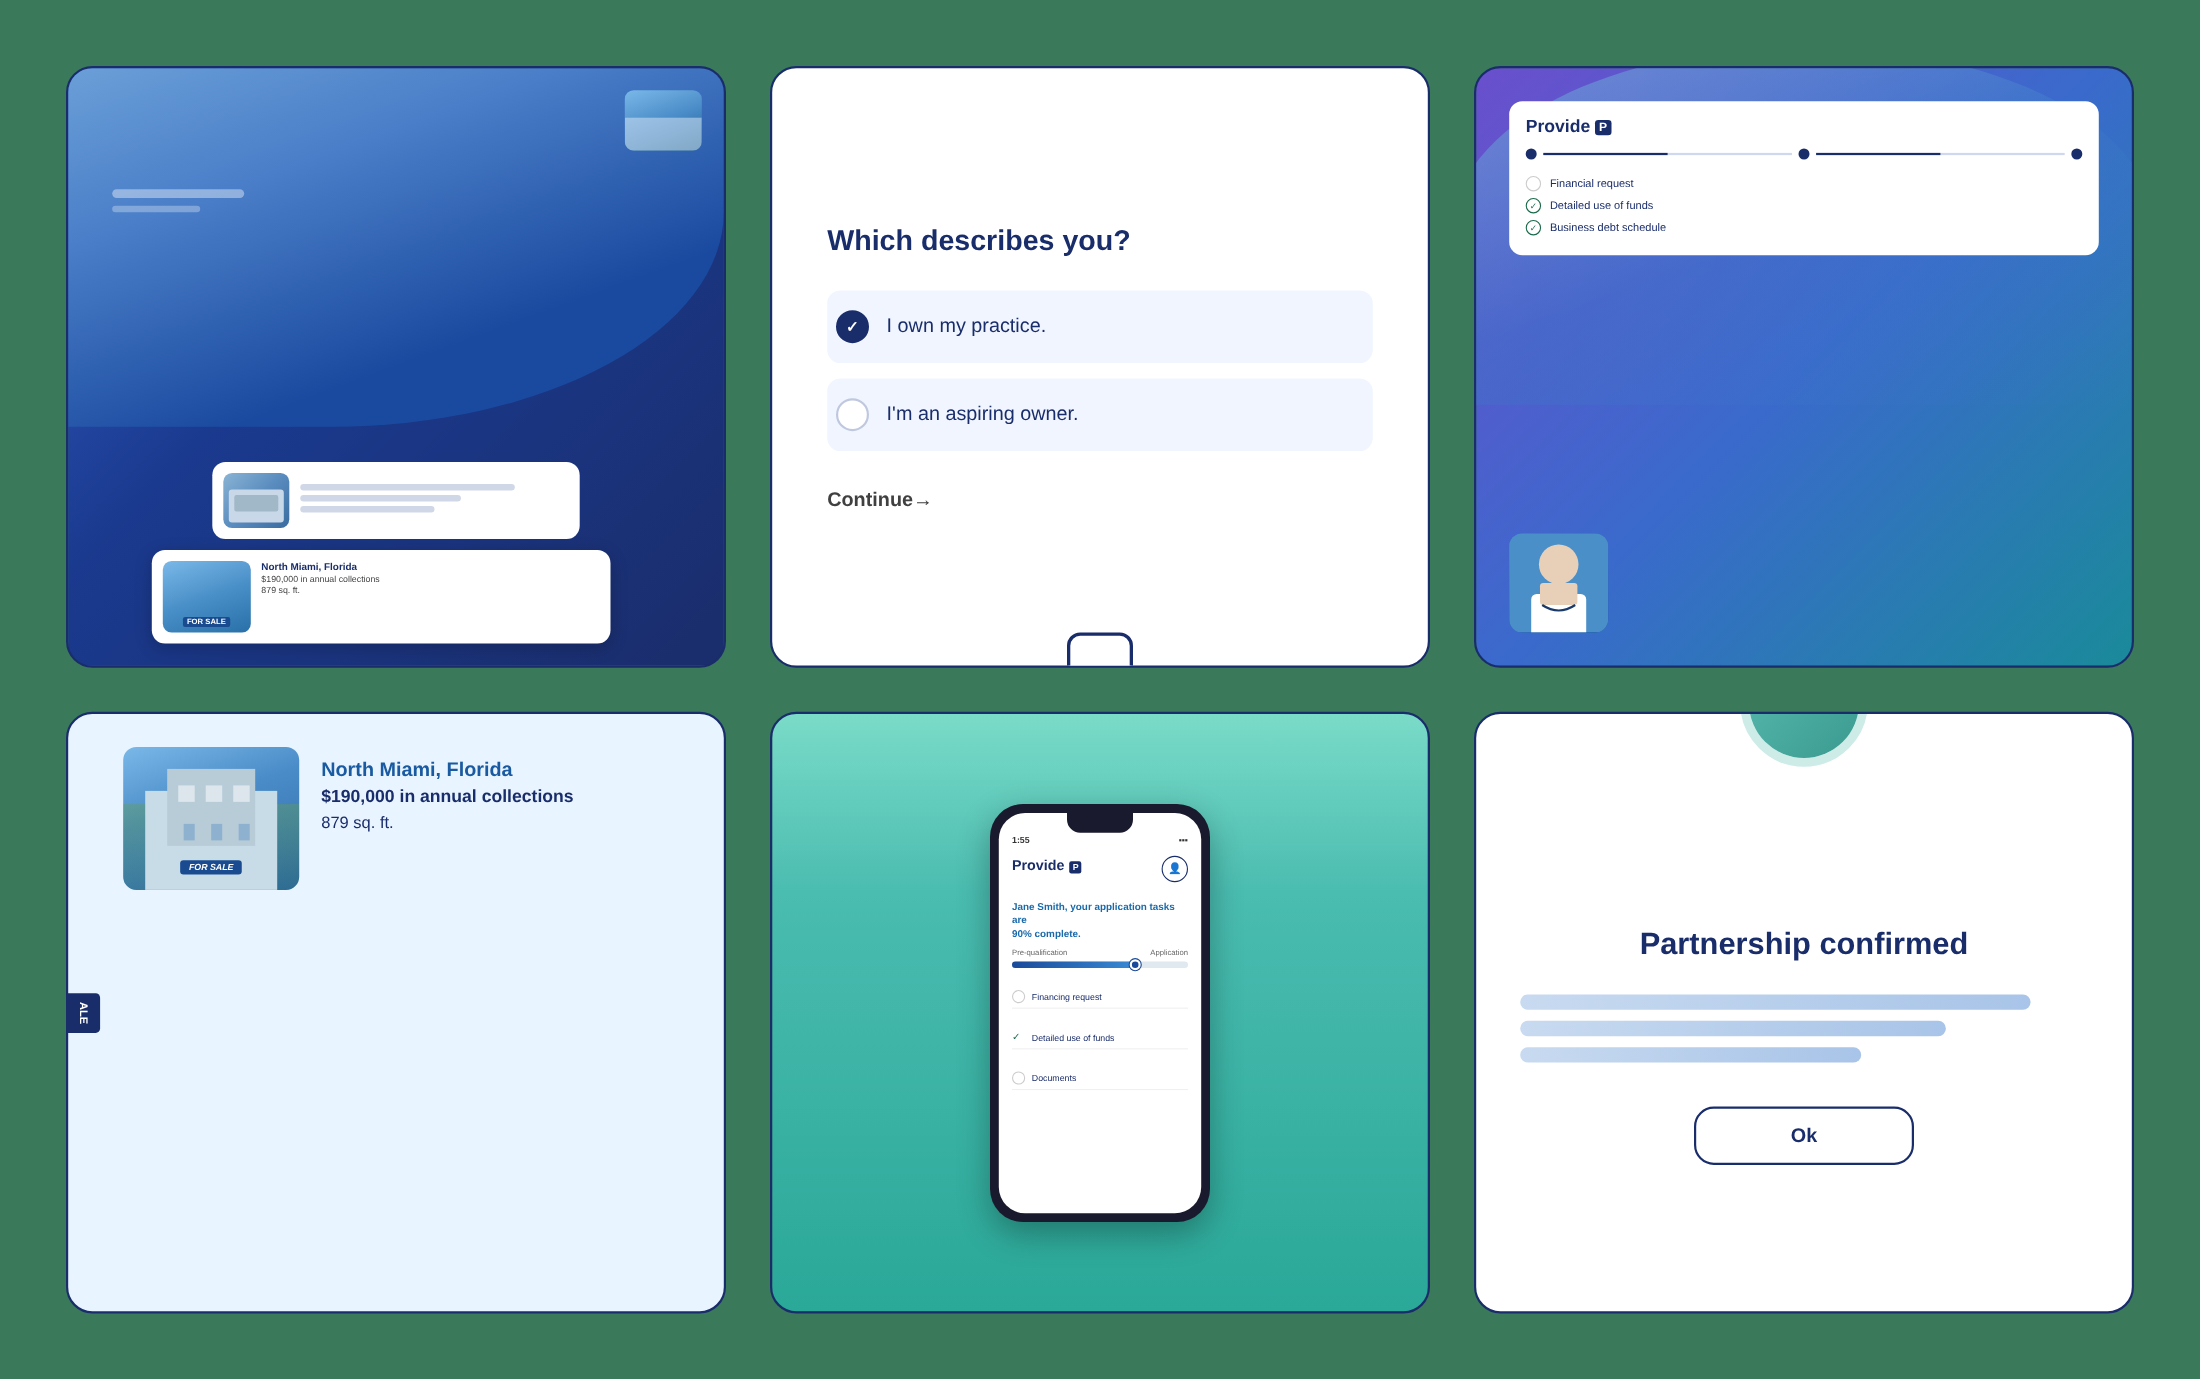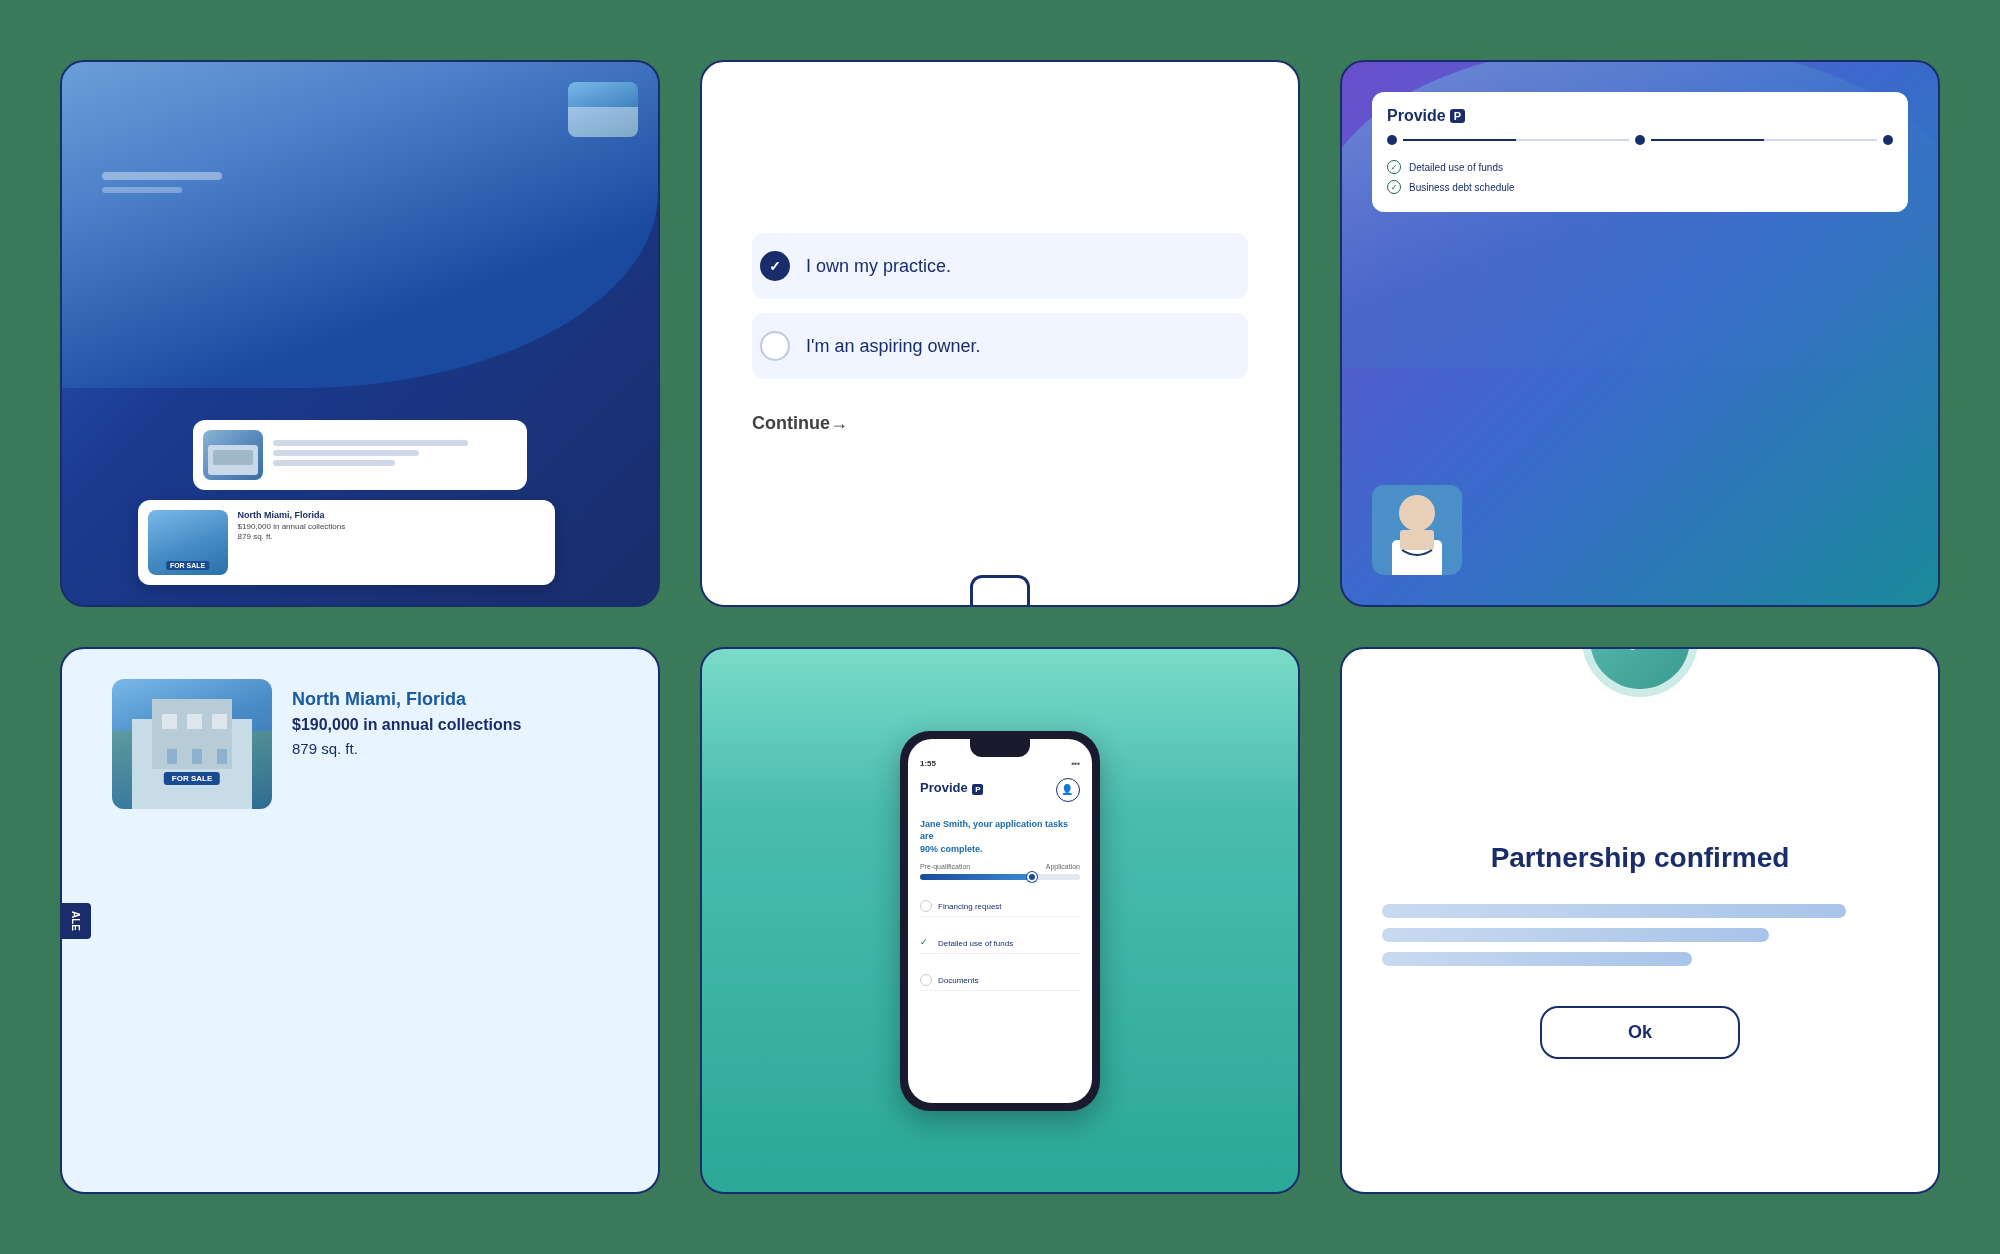--- a/index.html
+++ b/index.html
@@ -681,20 +681,21 @@
           <div class="property-info-title">North Miami, Florida</div>
           <div class="property-info-detail">$190,000 in annual collections</div>
           <div class="property-info-detail">879 sq. ft.</div>
         </div>
       </div>
     </div>
   </div>
 
   <div class="card card-2">
     <div style="position:absolute;bottom:-30px;left:50%;transform:translateX(-50%);width:60px;height:60px;border:3px solid #1a2d6b;border-radius:12px;background:white;z-index:20;"></div>
+    <h2 class="card-2-title">Which describes you?</h2>
 
     <div class="option-item">
       <div class="checkbox checked"></div>
       <span class="option-text">I own my practice.</span>
     </div>
 
     <div class="option-item">
       <div class="checkbox"></div>
       <span class="option-text">I'm an aspiring owner.</span>
     </div>
@@ -712,20 +713,24 @@
       </div>
 
       <div class="progress-bar-container">
         <div class="progress-dot"></div>
         <div class="progress-line"></div>
         <div class="progress-dot"></div>
         <div class="progress-line"></div>
         <div class="progress-dot"></div>
       </div>
 
+      <div class="checklist-item">
+        <div class="checklist-icon"></div>
+        <span>Financial request</span>
+      </div>
       <div class="checklist-item">
         <div class="checklist-icon done">✓</div>
         <span>Detailed use of funds</span>
       </div>
       <div class="checklist-item">
         <div class="checklist-icon done">✓</div>
         <span>Business debt schedule</span>
       </div>
     </div>
 
@@ -754,21 +759,21 @@
           <rect x="20" y="40" width="120" height="90" fill="#c8dce8"></rect>
           <rect x="40" y="20" width="80" height="70" fill="#b8ccd8"></rect>
 
           <rect x="50" y="35" width="15" height="15" fill="rgba(255,255,255,0.5)"></rect>
           <rect x="75" y="35" width="15" height="15" fill="rgba(255,255,255,0.5)"></rect>
           <rect x="100" y="35" width="15" height="15" fill="rgba(255,255,255,0.5)"></rect>
           <rect x="55" y="70" width="10" height="15" fill="rgba(100,150,200,0.5)"></rect>
           <rect x="80" y="70" width="10" height="15" fill="rgba(100,150,200,0.5)"></rect>
           <rect x="105" y="70" width="10" height="15" fill="rgba(100,150,200,0.5)"></rect>
         </svg>
-        <div style="position:absolute;bottom:24px;left:50%;transform:translateX(-50%);background:#1a4a8f;color:white;font-size:8px;font-weight:bold;padding:2px 8px;border-radius:3px;white-space:nowrap;">FOR SALE</div>
+        <div style="position:absolute;bottom:14px;left:50%;transform:translateX(-50%);background:#1a4a8f;color:white;font-size:8px;font-weight:bold;padding:2px 8px;border-radius:3px;white-space:nowrap;font-style:italic;">FOR SALE</div>
       </div>
 
       <div class="property-details">
         <div class="property-details-city">North Miami, Florida</div>
         <div class="property-details-price">$190,000 in annual collections</div>
         <div class="property-details-sqft">879 sq. ft.</div>
       </div>
     </div>
   </div>
 

